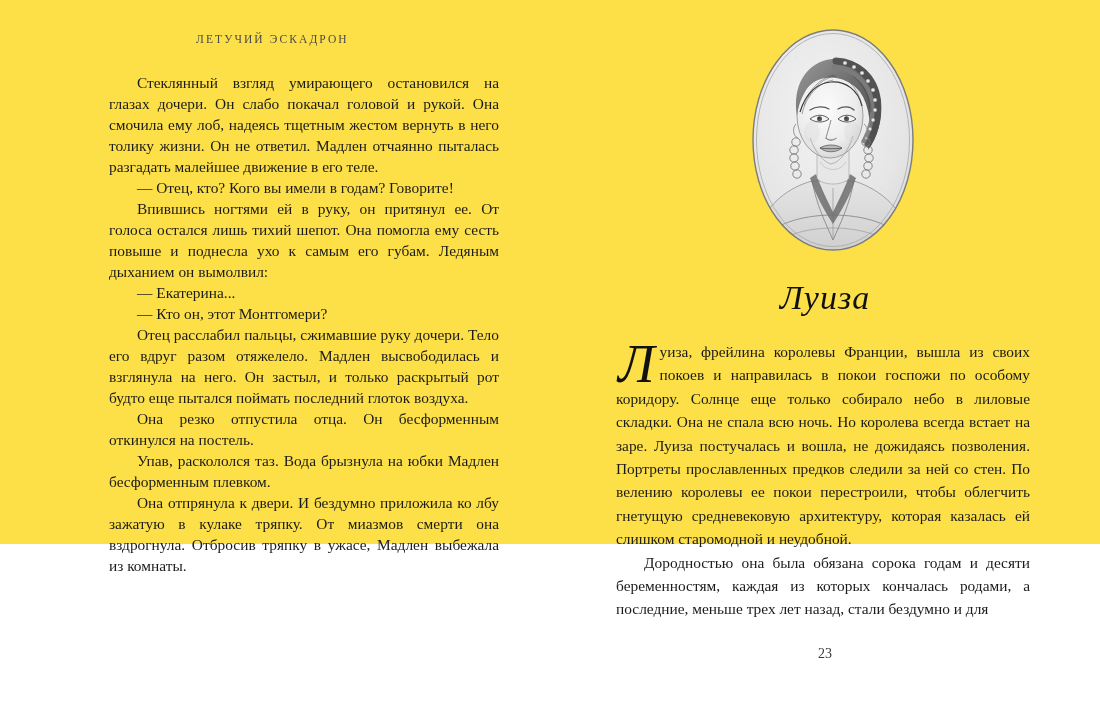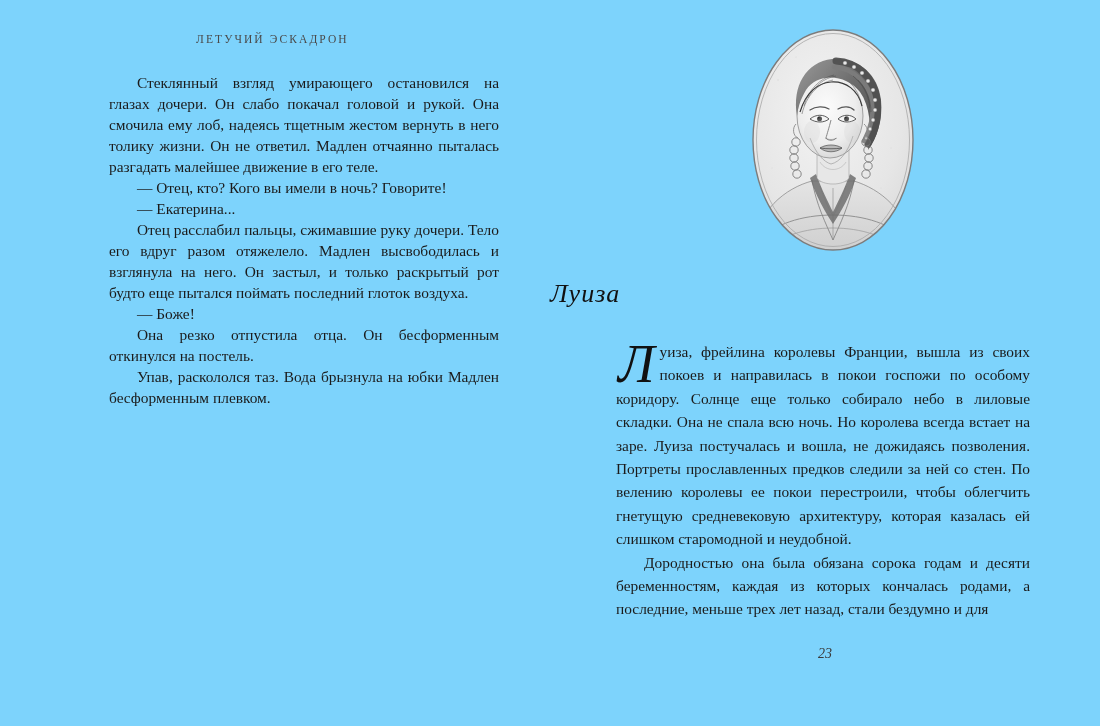--- a/index.html
+++ b/index.html
@@ -12,22 +12,22 @@
     width: 1100px;
     height: 726px;
     overflow: hidden;
     font-family: "Liberation Serif", "DejaVu Serif", serif;
     color: #1b1b1b;
     position: relative;
   }
   .spread {
     position: relative;
     width: 1100px;
-    height: 726px;
-    background: #7dd3fc;
+    height: 544px;
+    background: #fde047;
   }
 
   
   .page-left {
     position: absolute;
     left: 0; top: 0;
     width: 550px; height: 726px;
   }
   .running-head {
     position: absolute;
@@ -72,23 +72,24 @@
     height: 225px;
   }
   .portrait-wrap svg { display: block; }
 
   
   .chapter-title {
     position: absolute;
     left: 0;
     top: 279px;
     width: 550px;
+    text-align: center;
     font-family: "Liberation Serif", "DejaVu Serif", serif;
     font-style: italic;
-    font-size: 26px;
+    font-size: 34px;
     letter-spacing: 1px;
     color: #111111;
   }
 
   .col-right {
     position: absolute;
     left: 66px;        
     top: 340px;
     width: 414px;
     font-size: 15.4px;
@@ -114,40 +115,41 @@
   }
 
   .folio {
     position: absolute;
     left: 0;
     top: 646px;
     width: 550px;
     text-align: center;
     font-size: 14px;
     color: #3a3a3a;
-    font-style: italic;
   }
 </style>
 </head>
 <body>
 
 <div class="spread">
 
   <div class="page-left">
 
     <div class="running-head">ЛЕТУЧИЙ ЭСКАДРОН</div>
 
     <div class="col-left">
       <p>Стеклянный взгляд умирающего остановился на глазах дочери. Он слабо покачал головой и рукой. Она смочила ему лоб, надеясь тщетным жестом вернуть в него толику жизни. Он не ответил. Мадлен отчаянно пыталась разгадать малейшее движение в его теле.</p>
-      <p>— Отец, кто? Кого вы имели в ночь? Говорите!</p>
+      <p>— Отец, кто? Кого вы имели в годам? Говорите!</p>
+      <p>Впившись ногтями ей в руку, он притянул ее. От голоса остался лишь тихий шепот. Она помогла ему сесть повыше и поднесла ухо к самым его губам. Ледяным дыханием он вымолвил:</p>
       <p>— Екатерина...</p>
+      <p>— Кто он, этот Монтгомери?</p>
       <p>Отец расслабил пальцы, сжимавшие руку дочери. Тело его вдруг разом отяжелело. Мадлен высвободилась и взглянула на него. Он застыл, и только раскрытый рот будто еще пытался поймать последний глоток воздуха.</p>
-      <p>— Боже!</p>
       <p>Она резко отпустила отца. Он бесформенным откинулся на постель.</p>
       <p>Упав, раскололся таз. Вода брызнула на юбки Мадлен бесформенным плевком.</p>
+      <p>Она отпрянула к двери. И бездумно приложила ко лбу зажатую в кулаке тряпку. От миазмов смерти она вздрогнула. Отбросив тряпку в ужасе, Мадлен выбежала из комнаты.</p>
     </div>
   </div>
 
   <div class="page-right">
 
     <div class="portrait-wrap">
       <svg width="166" height="225" viewBox="0 0 166 225" role="img" aria-label="portrait">
         <defs>
           <clipPath id="ovalClip">
             <ellipse cx="83" cy="112" rx="80" ry="110"></ellipse>

